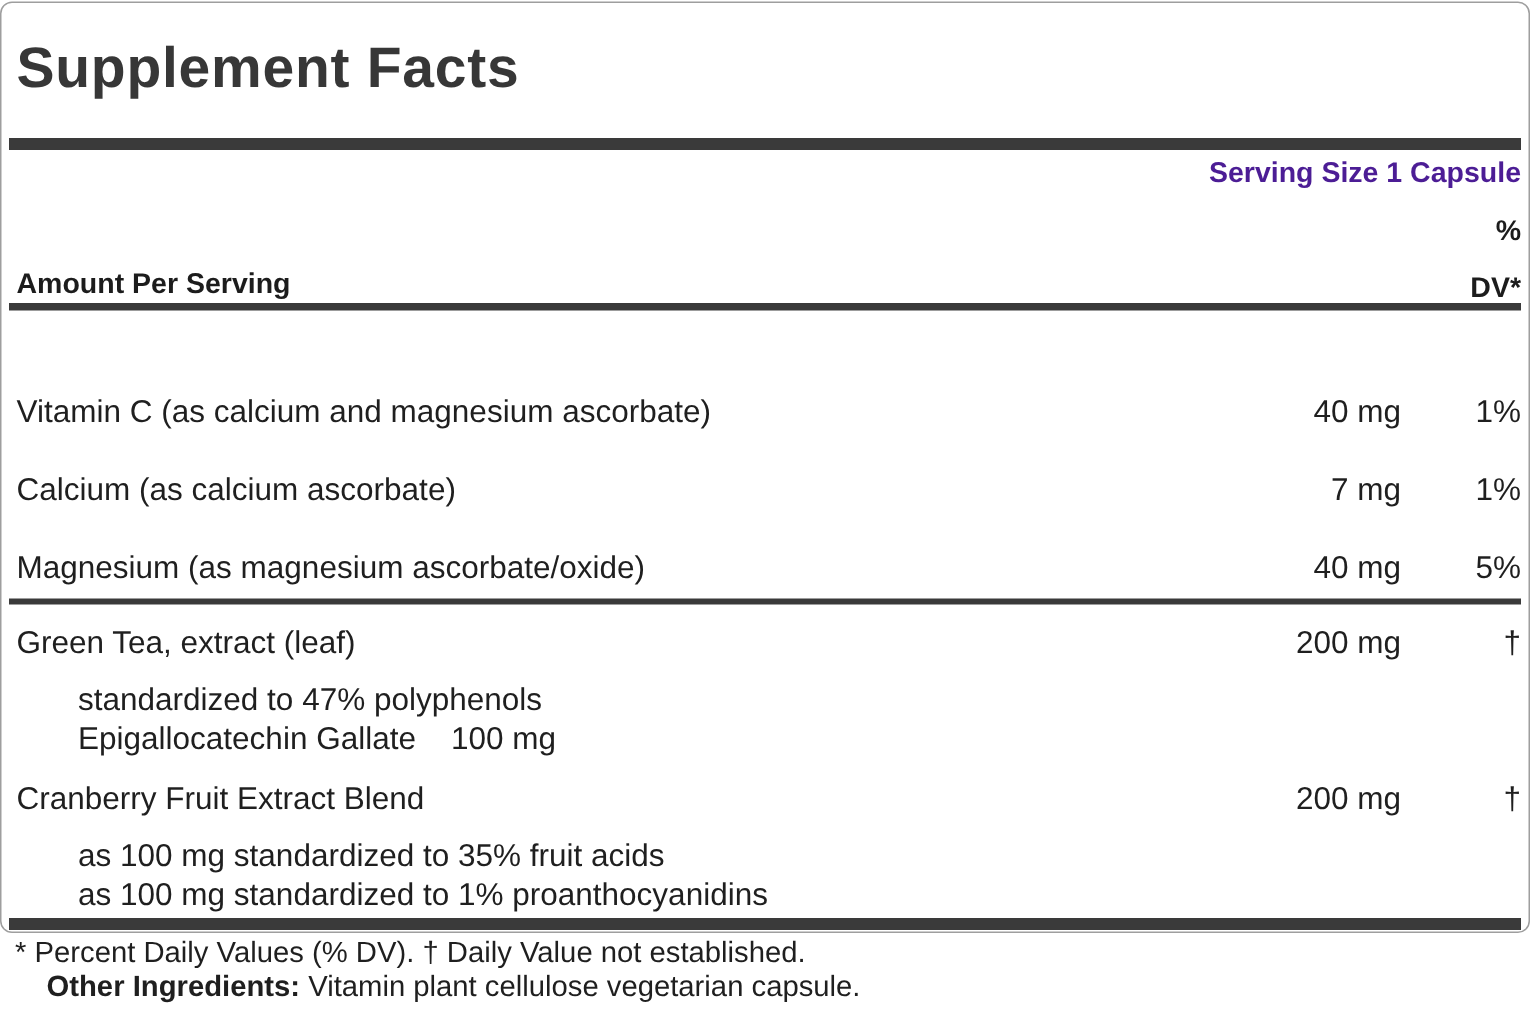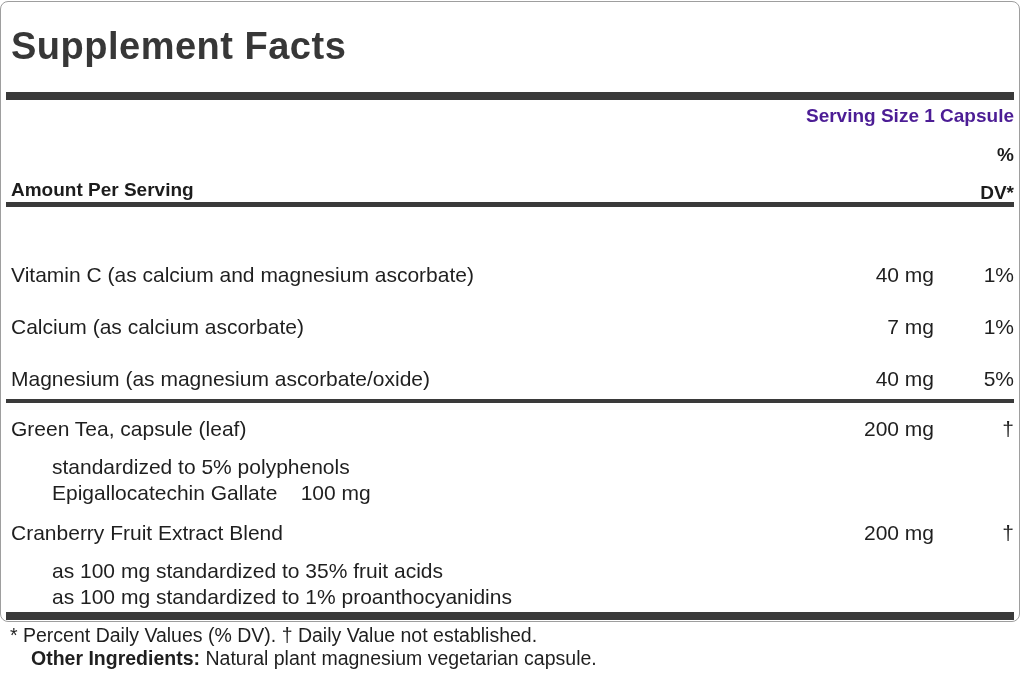--- a/index.html
+++ b/index.html
@@ -149,27 +149,27 @@
 
   <div class="row r-next">
     <div class="nm">Magnesium (as magnesium ascorbate/oxide)</div>
     <div class="amt">40 mg</div>
     <div class="dv">5%</div>
   </div>
 
   <div class="bar med2"></div>
 
   <div class="row h-first">
-    <div class="nm">Green Tea, capsule (leaf)</div>
+    <div class="nm">Green Tea, extract (leaf)</div>
     <div class="amt">200 mg</div>
     <div class="dv">†</div>
   </div>
 
   <div class="details">
-    <div class="dline">standardized to 5% polyphenols</div>
+    <div class="dline">standardized to 47% polyphenols</div>
     <div class="dline">Epigallocatechin Gallate&nbsp;&nbsp;&nbsp; 100 mg</div>
   </div>
 
   <div class="row h-next">
     <div class="nm">Cranberry Fruit Extract Blend</div>
     <div class="amt">200 mg</div>
     <div class="dv">†</div>
   </div>
 
   <div class="details">
@@ -177,14 +177,14 @@
     <div class="dline">as 100 mg standardized to 1% proanthocyanidins</div>
   </div>
 
   <div class="bar thick bottom-bar"></div>
 
   <div class="footnote">* Percent Daily Values (% DV). † Daily Value not established.</div>
 
 </div>
 
 <div class="other">
-  <span class="b">Other Ingredients:</span><span> Natural plant magnesium vegetarian capsule.</span>
+  <span class="b">Other Ingredients:</span><span> Vitamin plant cellulose vegetarian capsule.</span>
 </div>
 
 </body></html>

